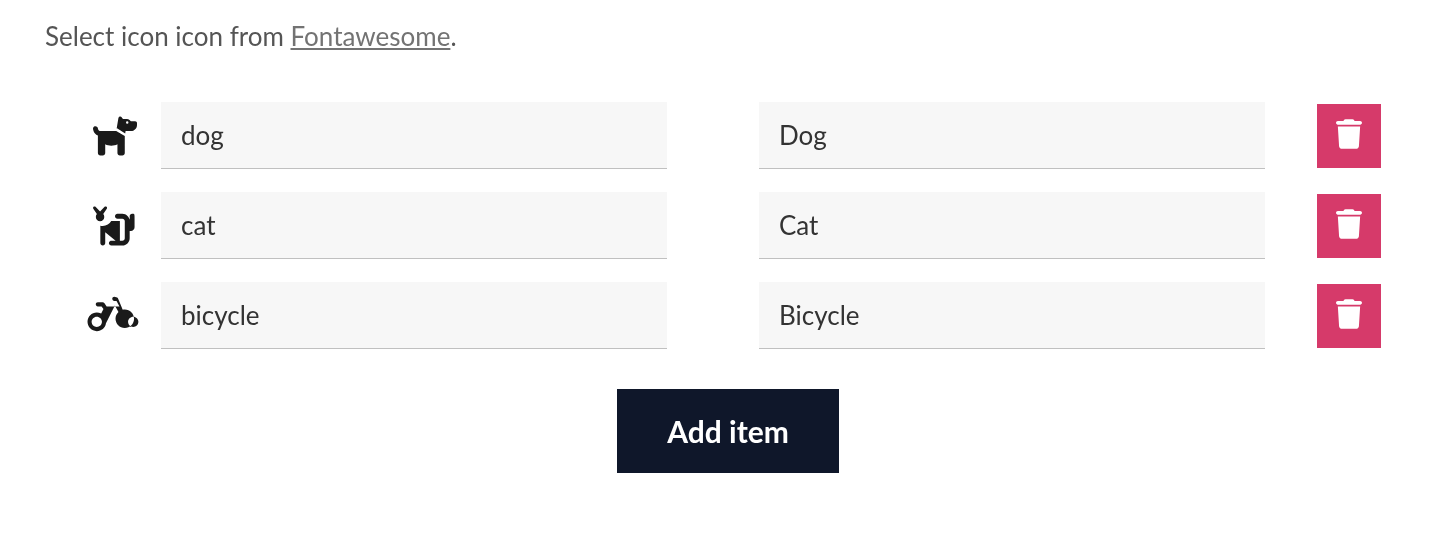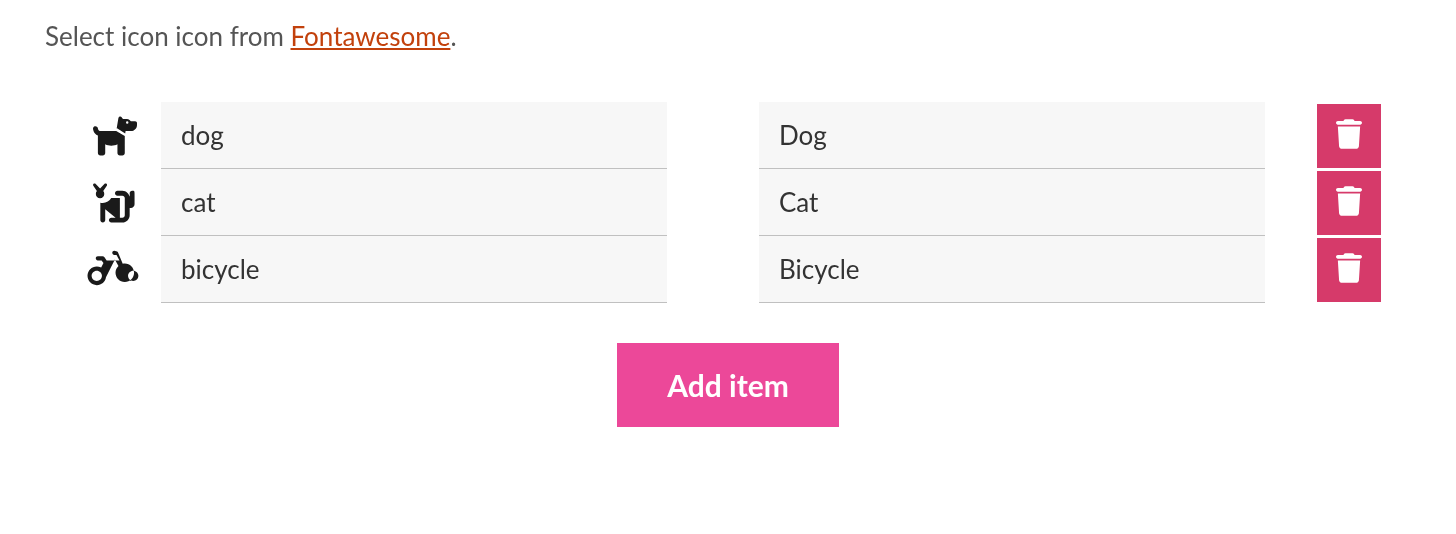--- a/index.html
+++ b/index.html
@@ -13,30 +13,31 @@
       padding: 20px 45px;
       color: #333;
     }
     .description {
       font-size: 26px;
       color: #555;
       margin-bottom: 50px;
       font-weight: 400;
     }
     .description a {
-      color: #c2410c;
+      color: #737373;
       text-decoration: underline;
     }
     .rows-container {
       padding: 0 30px;
     }
     .item-row {
       display: flex;
       align-items: center;
       gap: 6px;
+      margin-bottom: 23px;
     }
     .icon-cell {
       width: 80px;
       display: flex;
       align-items: center;
       justify-content: center;
       color: #1a1a1a;
     }
     .icon-cell svg {
       width: 44px;
@@ -87,21 +88,21 @@
       width: 26px;
       height: 30px;
       fill: currentColor;
     }
     .add-row {
       display: flex;
       justify-content: center;
       margin-top: 40px;
     }
     .add-btn {
-      background: #ec4899;
+      background: #0f172a;
       color: #fff;
       border: none;
       font-size: 30px;
       font-weight: 700;
       padding: 24px 50px;
       cursor: pointer;
       font-family: inherit;
       text-align: center;
     }
   </style>

